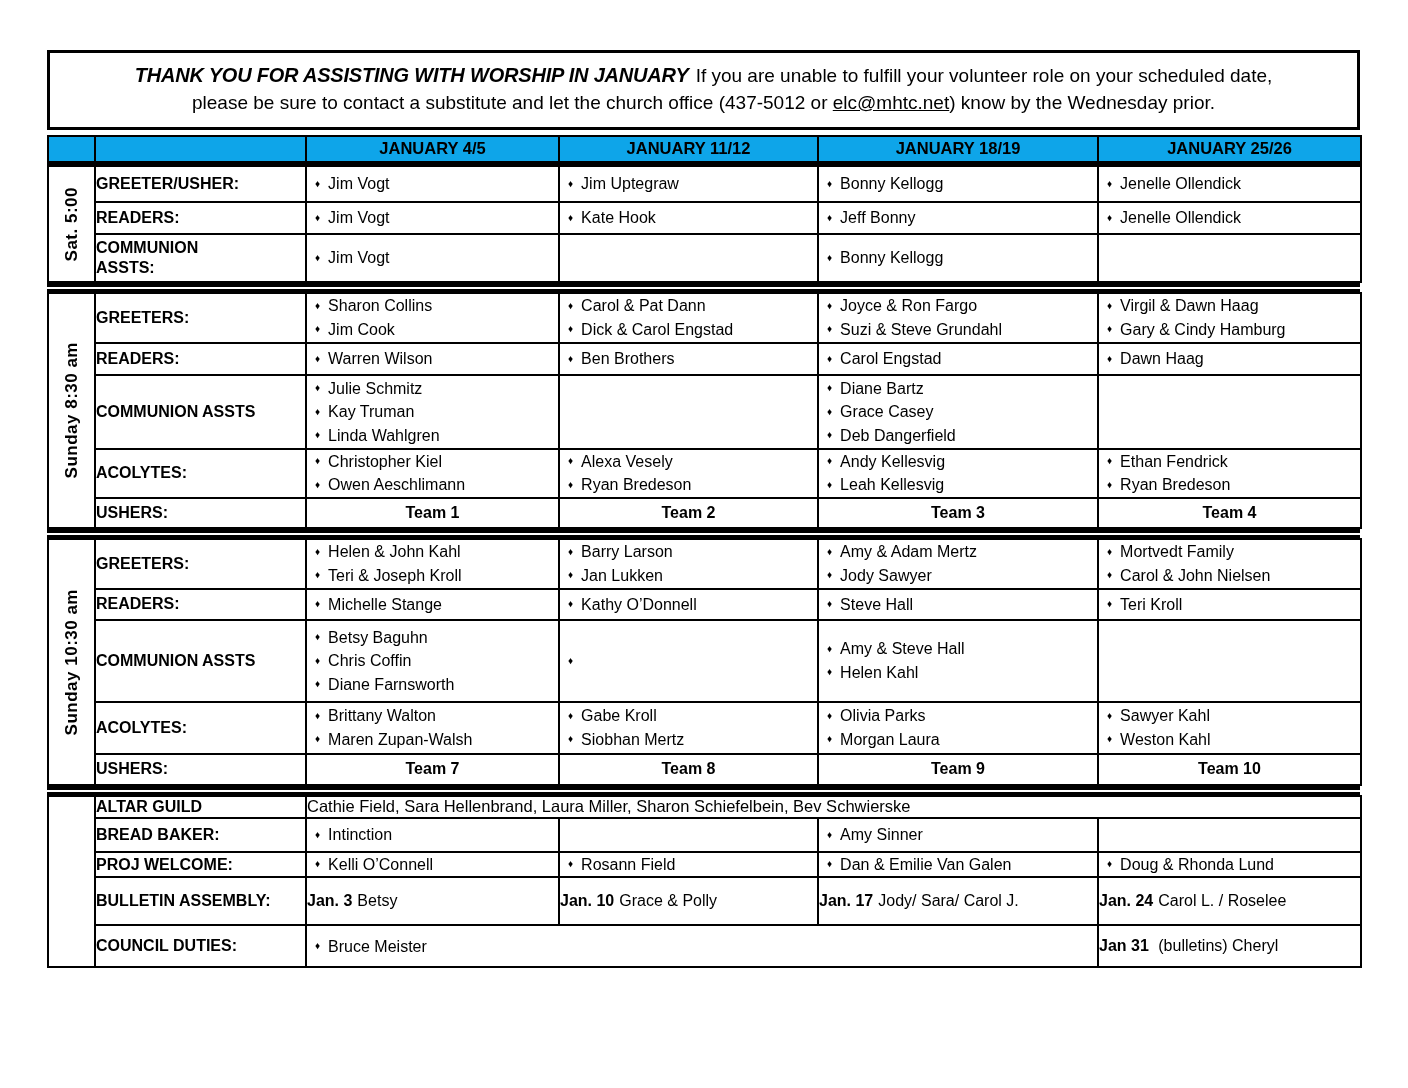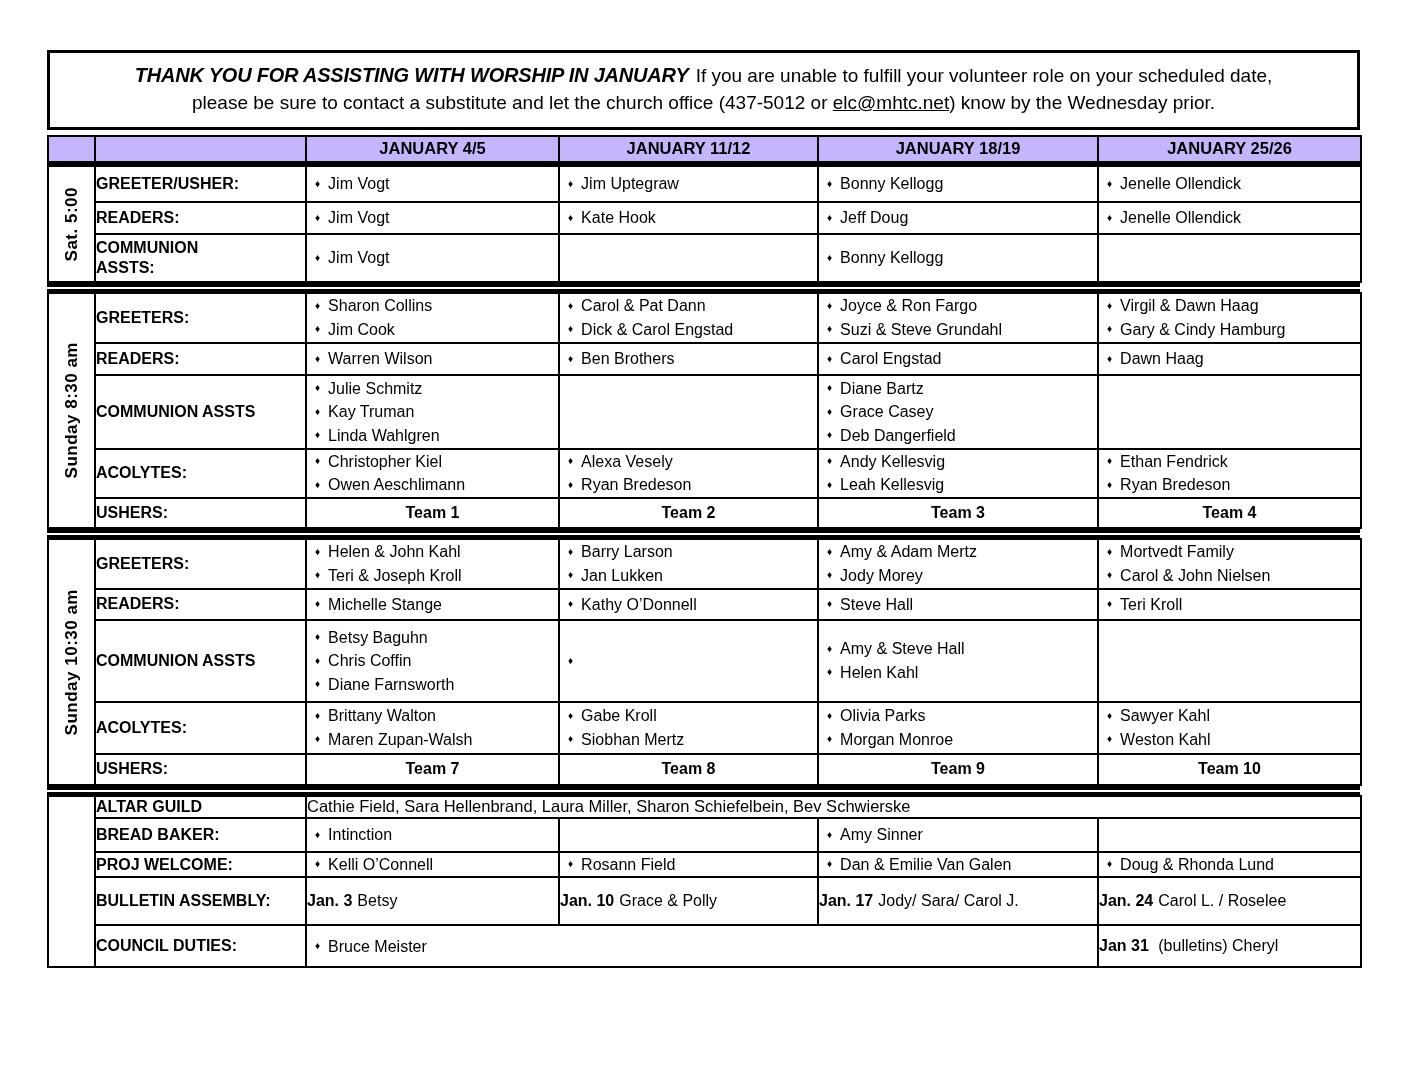--- a/index.html
+++ b/index.html
@@ -13,21 +13,21 @@
           text-align:center;font-size:19px;line-height:1.42;margin-bottom:5px;}
   .notice .t{font-weight:bold;font-style:italic;font-size:20px;margin-right:7px;letter-spacing:-0.2px;}
   .notice .email{text-decoration:underline;cursor:pointer;}
 
   
   .dsep{height:2px;border-top:4px solid #000;border-bottom:3px solid #000;background:#fff;}
 
   table.sched{border-collapse:collapse;table-layout:fixed;width:1313px;}
   table.sched td,table.sched th{border:2px solid #000;vertical-align:middle;padding:0;overflow:hidden;}
   table.hdrt{border-bottom:4px solid #000;}
-  th.dh,td.corner{background:#c4b5fd;height:24px;font-size:16.5px;font-weight:bold;text-align:center;}
+  th.dh,td.corner{background:#0ea5e9;height:24px;font-size:16.5px;font-weight:bold;text-align:center;}
 
   td.time{width:47px;text-align:center;}
   .vert{writing-mode:vertical-rl;transform:rotate(180deg);margin:0 auto;
         font-weight:bold;font-size:17px;letter-spacing:.5px;white-space:nowrap;}
 
   td.lbl{font-weight:bold;font-size:16px;padding:2px 4px 2px 7px;line-height:1.25;}
   td.lbl.wrap{padding-right:46px;}
 
   td.names{padding:1px 2px;}
   .line{display:flex;align-items:center;gap:8px;padding-left:8px;line-height:1.47;font-size:16px;}
@@ -121,21 +121,21 @@
             </td>
         <td class="names">
               <div class="line">
                 <span class="dia">♦</span>
                 <span class="nm">Kate Hook</span>
               </div>
             </td>
         <td class="names">
               <div class="line">
                 <span class="dia">♦</span>
-                <span class="nm">Jeff Doug</span>
+                <span class="nm">Jeff Bonny</span>
               </div>
             </td>
         <td class="names">
               <div class="line">
                 <span class="dia">♦</span>
                 <span class="nm">Jenelle Ollendick</span>
               </div>
             </td>
       </tr>
       <tr style="height:48px">
@@ -366,21 +366,21 @@
                 <span class="nm">Jan Lukken</span>
               </div>
             </td>
         <td class="names">
               <div class="line">
                 <span class="dia">♦</span>
                 <span class="nm">Amy &amp; Adam Mertz</span>
               </div>
               <div class="line">
                 <span class="dia">♦</span>
-                <span class="nm">Jody Morey</span>
+                <span class="nm">Jody Sawyer</span>
               </div>
             </td>
         <td class="names">
               <div class="line">
                 <span class="dia">♦</span>
                 <span class="nm">Mortvedt Family</span>
               </div>
               <div class="line">
                 <span class="dia">♦</span>
                 <span class="nm">Carol &amp; John Nielsen</span>
@@ -470,21 +470,21 @@
                 <span class="nm">Siobhan Mertz</span>
               </div>
             </td>
         <td class="names">
               <div class="line">
                 <span class="dia">♦</span>
                 <span class="nm">Olivia Parks</span>
               </div>
               <div class="line">
                 <span class="dia">♦</span>
-                <span class="nm">Morgan Monroe</span>
+                <span class="nm">Morgan Laura</span>
               </div>
             </td>
         <td class="names">
               <div class="line">
                 <span class="dia">♦</span>
                 <span class="nm">Sawyer Kahl</span>
               </div>
               <div class="line">
                 <span class="dia">♦</span>
                 <span class="nm">Weston Kahl</span>

